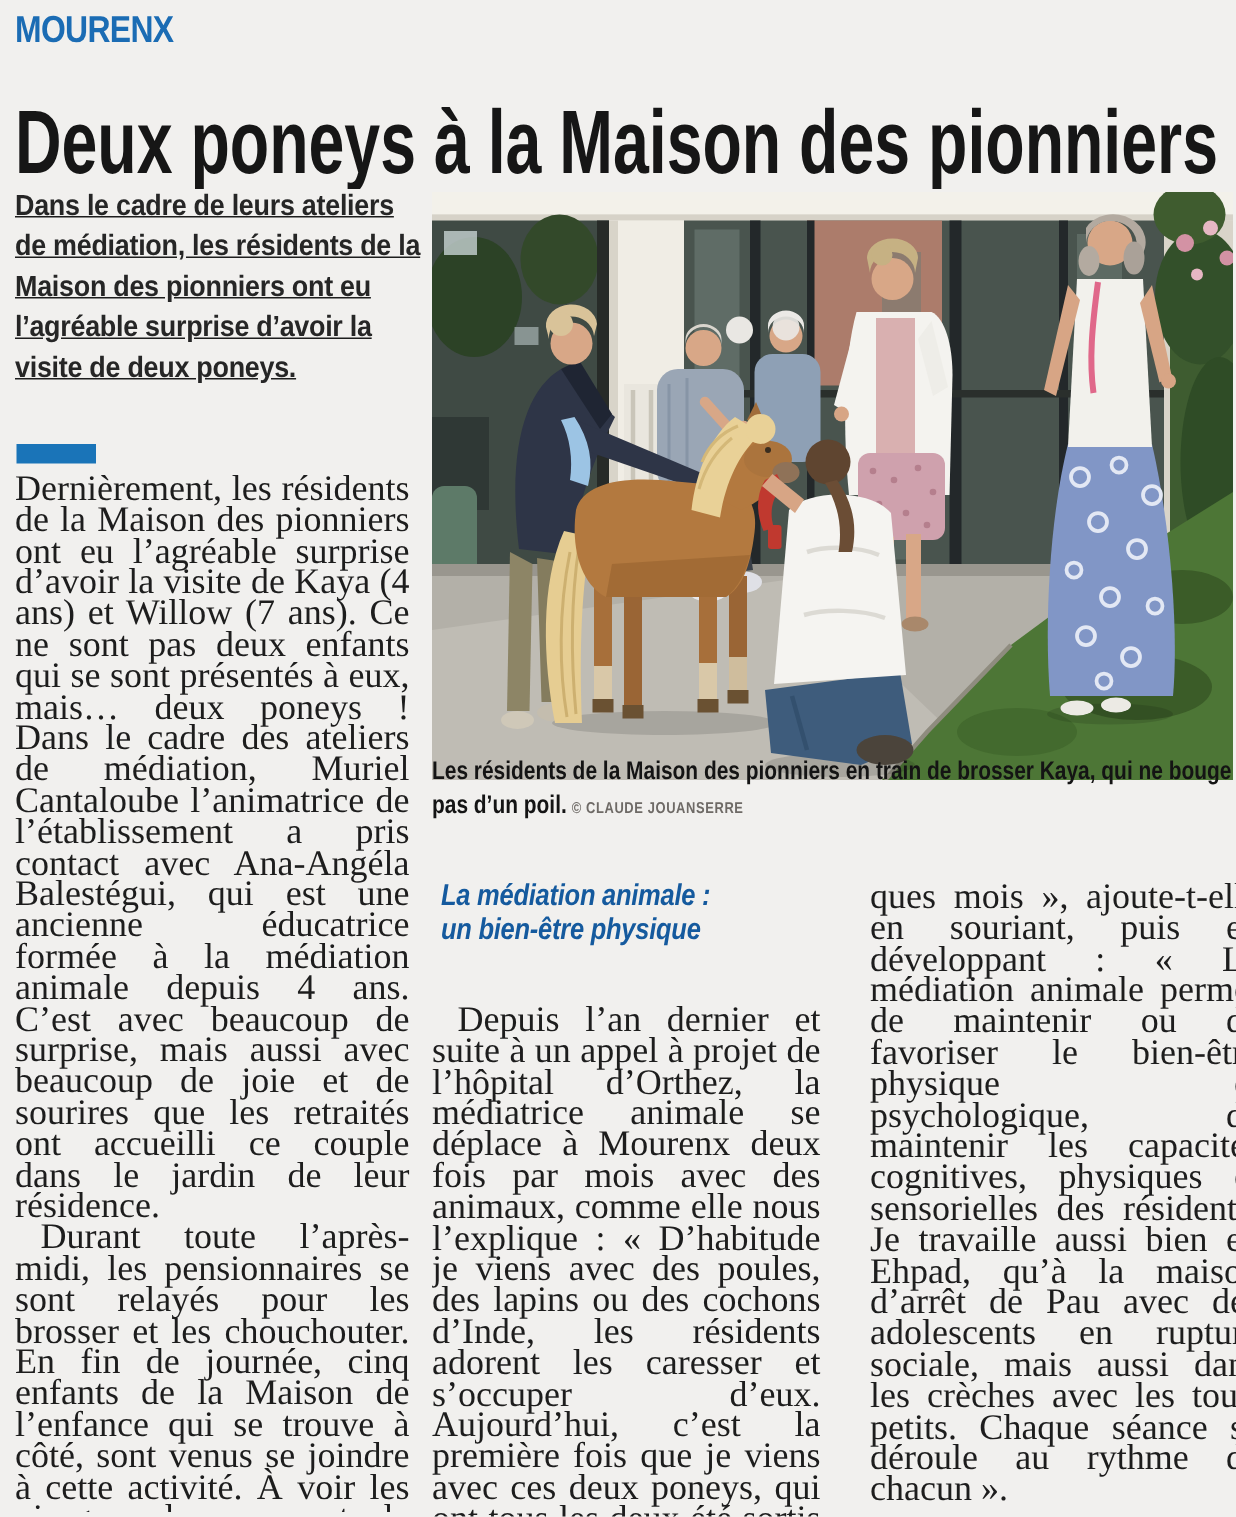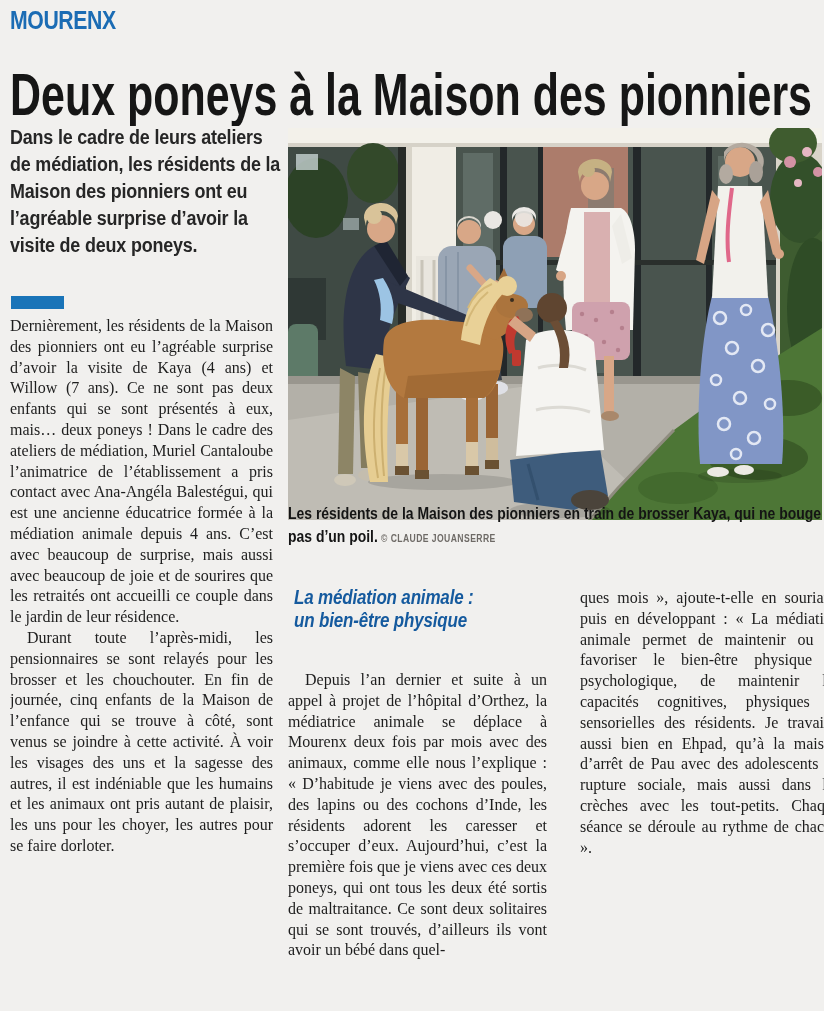--- a/index.html
+++ b/index.html
@@ -18,34 +18,34 @@
     font-family:"Liberation Sans",sans-serif;
     font-weight:700;font-size:25px;letter-spacing:-0.5px;
     transform:scaleX(0.85);transform-origin:0 0;
     white-space:nowrap;
   }
 
   
   #headline-wrap{left:8px;top:60px;width:812px;height:66px;}
 
   
-  #standfirst{left:10px;top:124px;width:280px;height:170px;overflow:hidden;}
+  #standfirst{left:10px;top:124px;width:280px;height:170px;overflow:hidden;text-decoration:underline;}
   #standfirst .inner{
     width:302px;transform:scaleX(0.92);transform-origin:0 0;
     font-family:"Liberation Sans",sans-serif;
     font-weight:700;font-size:19.5px;line-height:27px;color:#262626;
     letter-spacing:-0.2px;
   }
 
   
   #divider{left:11px;top:296px;width:53px;height:13px;}
 
   
   .bodycol{
-    font-size:16px;line-height:20.8px;text-align:justify;
+    font-size:24px;line-height:20.8px;text-align:justify;
     color:#1d1d1d;hyphens:auto;-webkit-hyphens:auto;
   }
   .bodycol p{margin:0;}
   .bodycol p.indent{text-indent:17px;}
   #left-col{left:10px;top:316px;width:263px;height:692px;overflow:hidden;}
   #mid-col{left:288px;top:670px;width:259px;height:366px;overflow:hidden;}
   #right-col{left:556px;top:588px;width:260px;height:420px;overflow:hidden;margin-left:24px;}
 
   
   #photo{left:288px;top:128px;width:534px;height:392px;background:#dcd9d2;}

